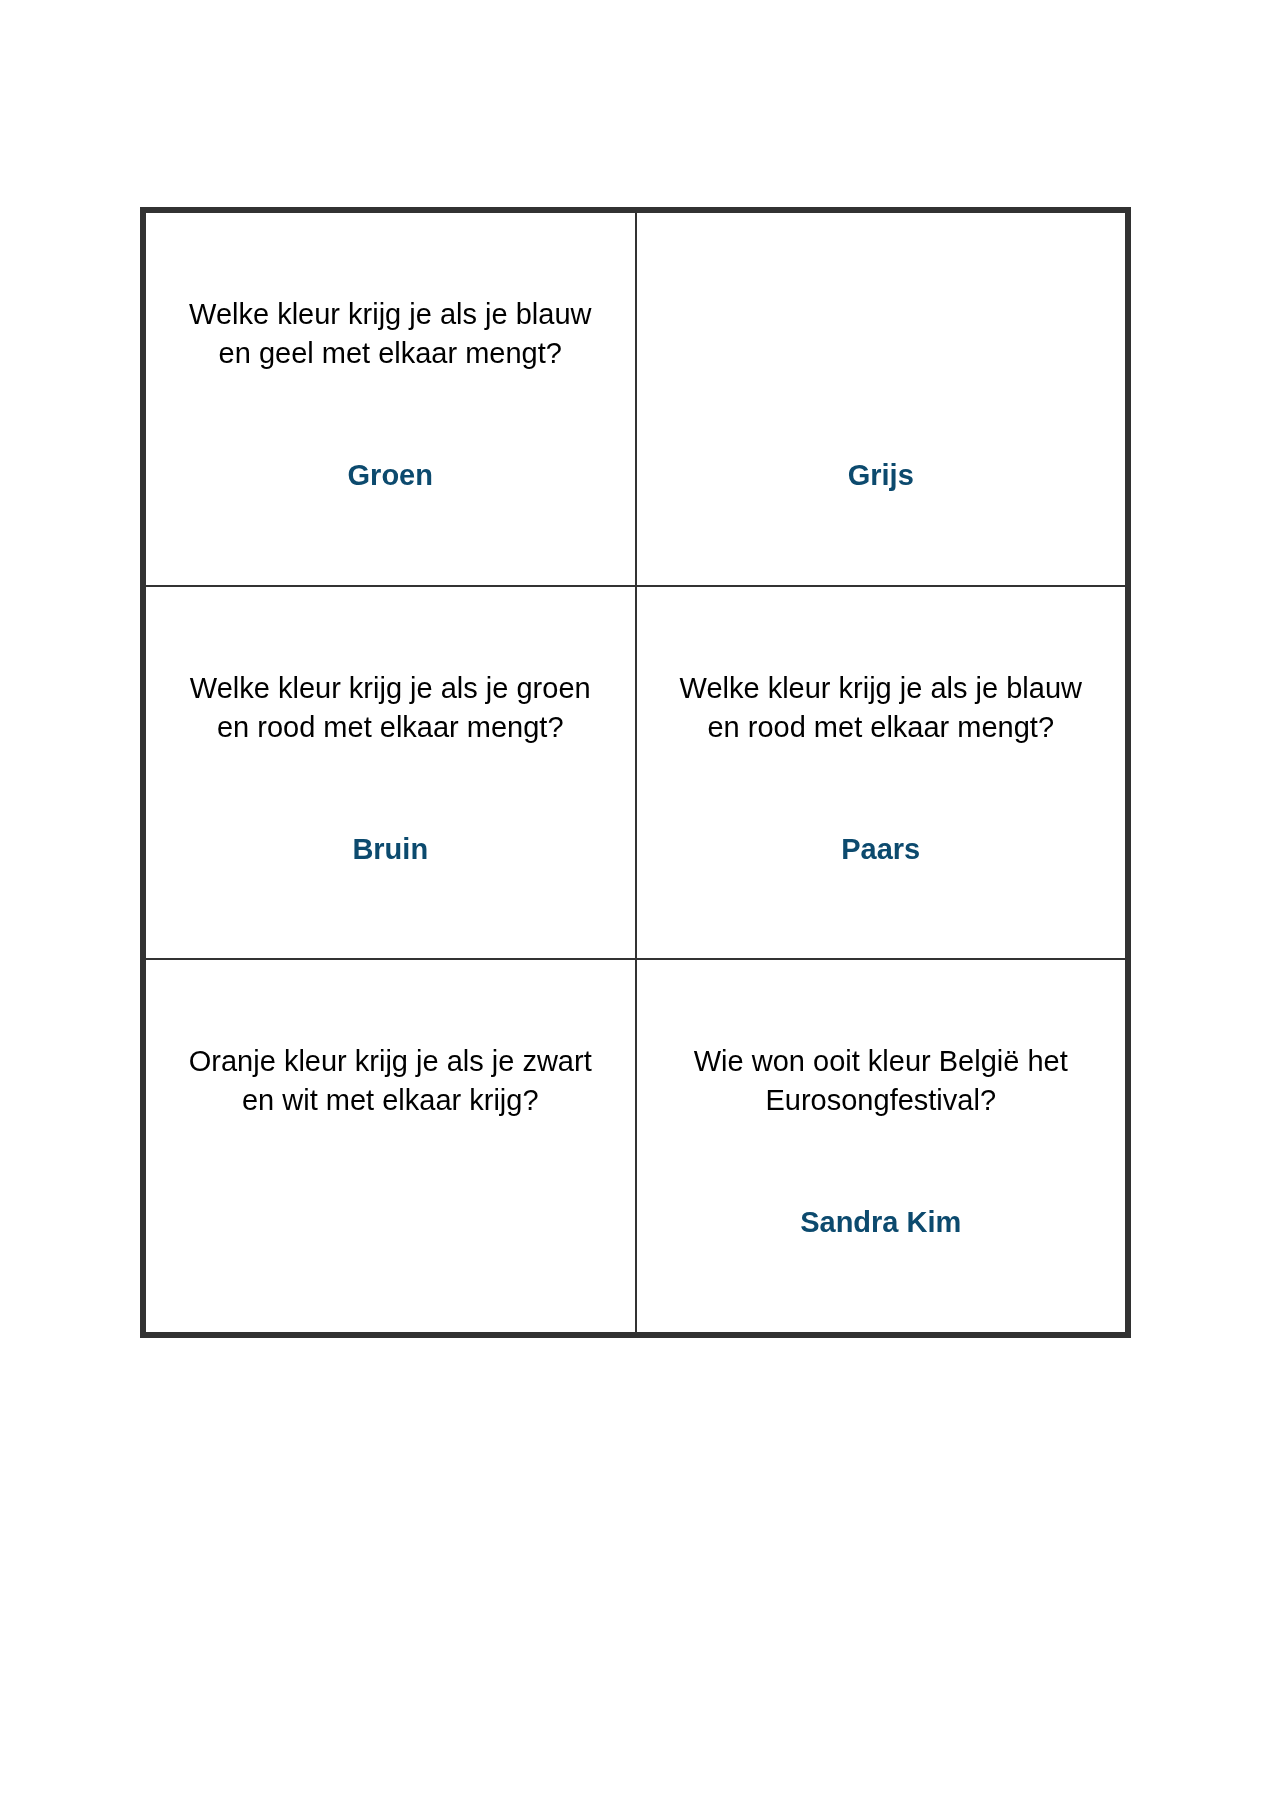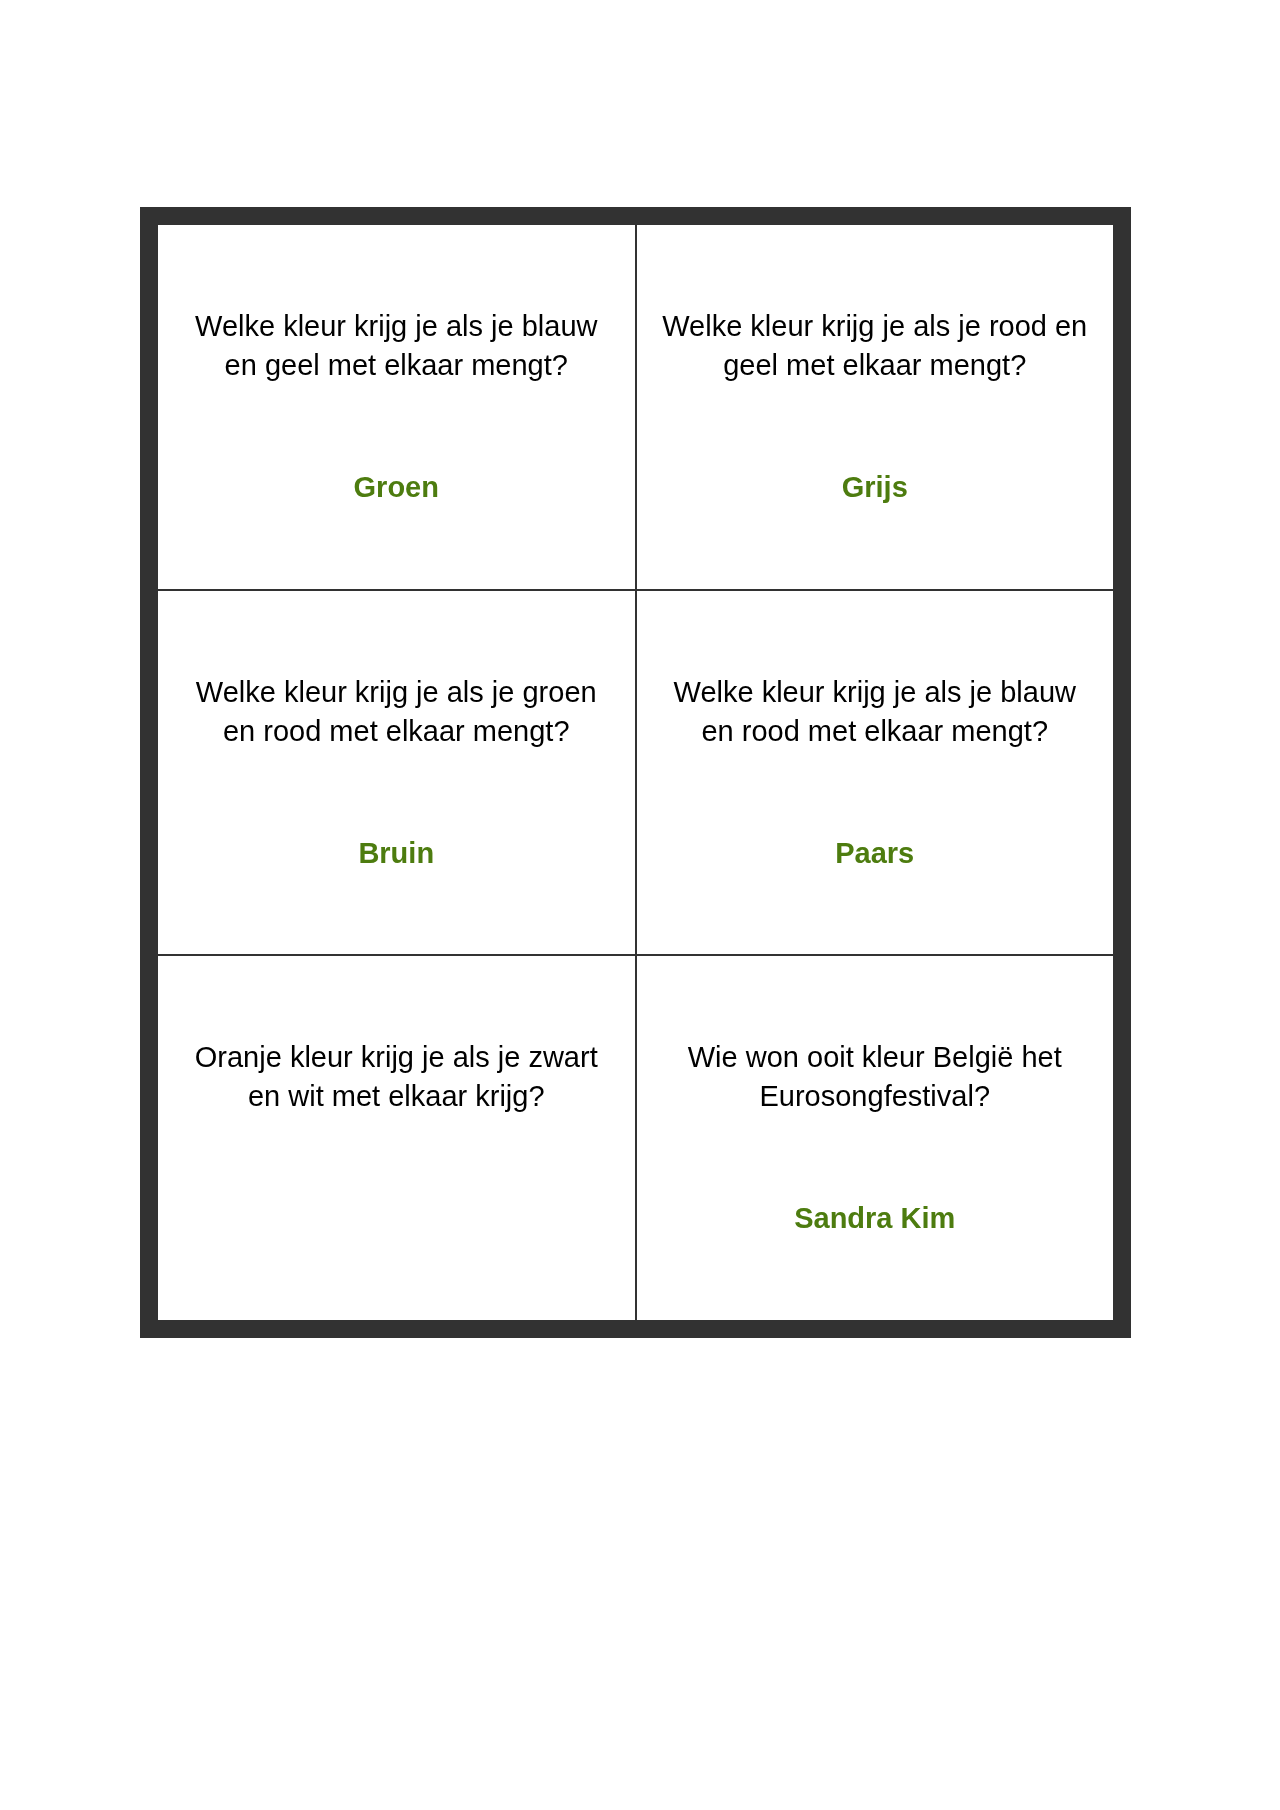--- a/index.html
+++ b/index.html
@@ -26,21 +26,21 @@
     left: 140px;
     top: 207px;
     width: 991px;
     height: 1131px;
     box-sizing: border-box;
     background: #323232; 
     display: grid;
     grid-template-columns: 1fr 1fr;
     grid-template-rows: 1fr 1fr 1fr;
     gap: 2px;
-    padding: 18px;
+    padding: 6px;
   }
   .card {
     background: #ffffff;
     position: relative;
     overflow: hidden;
   }
   .question {
     position: absolute;
     top: 82px;
     left: 12px;
@@ -53,42 +53,38 @@
   }
   .answer {
     position: absolute;
     top: 243px;
     left: 0;
     right: 0;
     text-align: center;
     font-size: 29px;
     line-height: 39px;
     font-weight: 700;
-    color: #4d7c0f;
+    color: #0c4a6e;
   }
 </style>
 </head>
 <body>
 
 <div class="page">
   <div class="card-grid">
 
     <div class="card">
       <div class="question">
         <div>Welke kleur krijg je als je blauw</div>
         <div>en geel met elkaar mengt?</div>
       </div>
       <div class="answer">Groen</div>
     </div>
 
     <div class="card">
-      <div class="question">
-        <div>Welke kleur krijg je als je rood en</div>
-        <div>geel met elkaar mengt?</div>
-      </div>
       <div class="answer">Grijs</div>
     </div>
 
     <div class="card">
       <div class="question">
         <div>Welke kleur krijg je als je groen</div>
         <div>en rood met elkaar mengt?</div>
       </div>
       <div class="answer">Bruin</div>
     </div>

